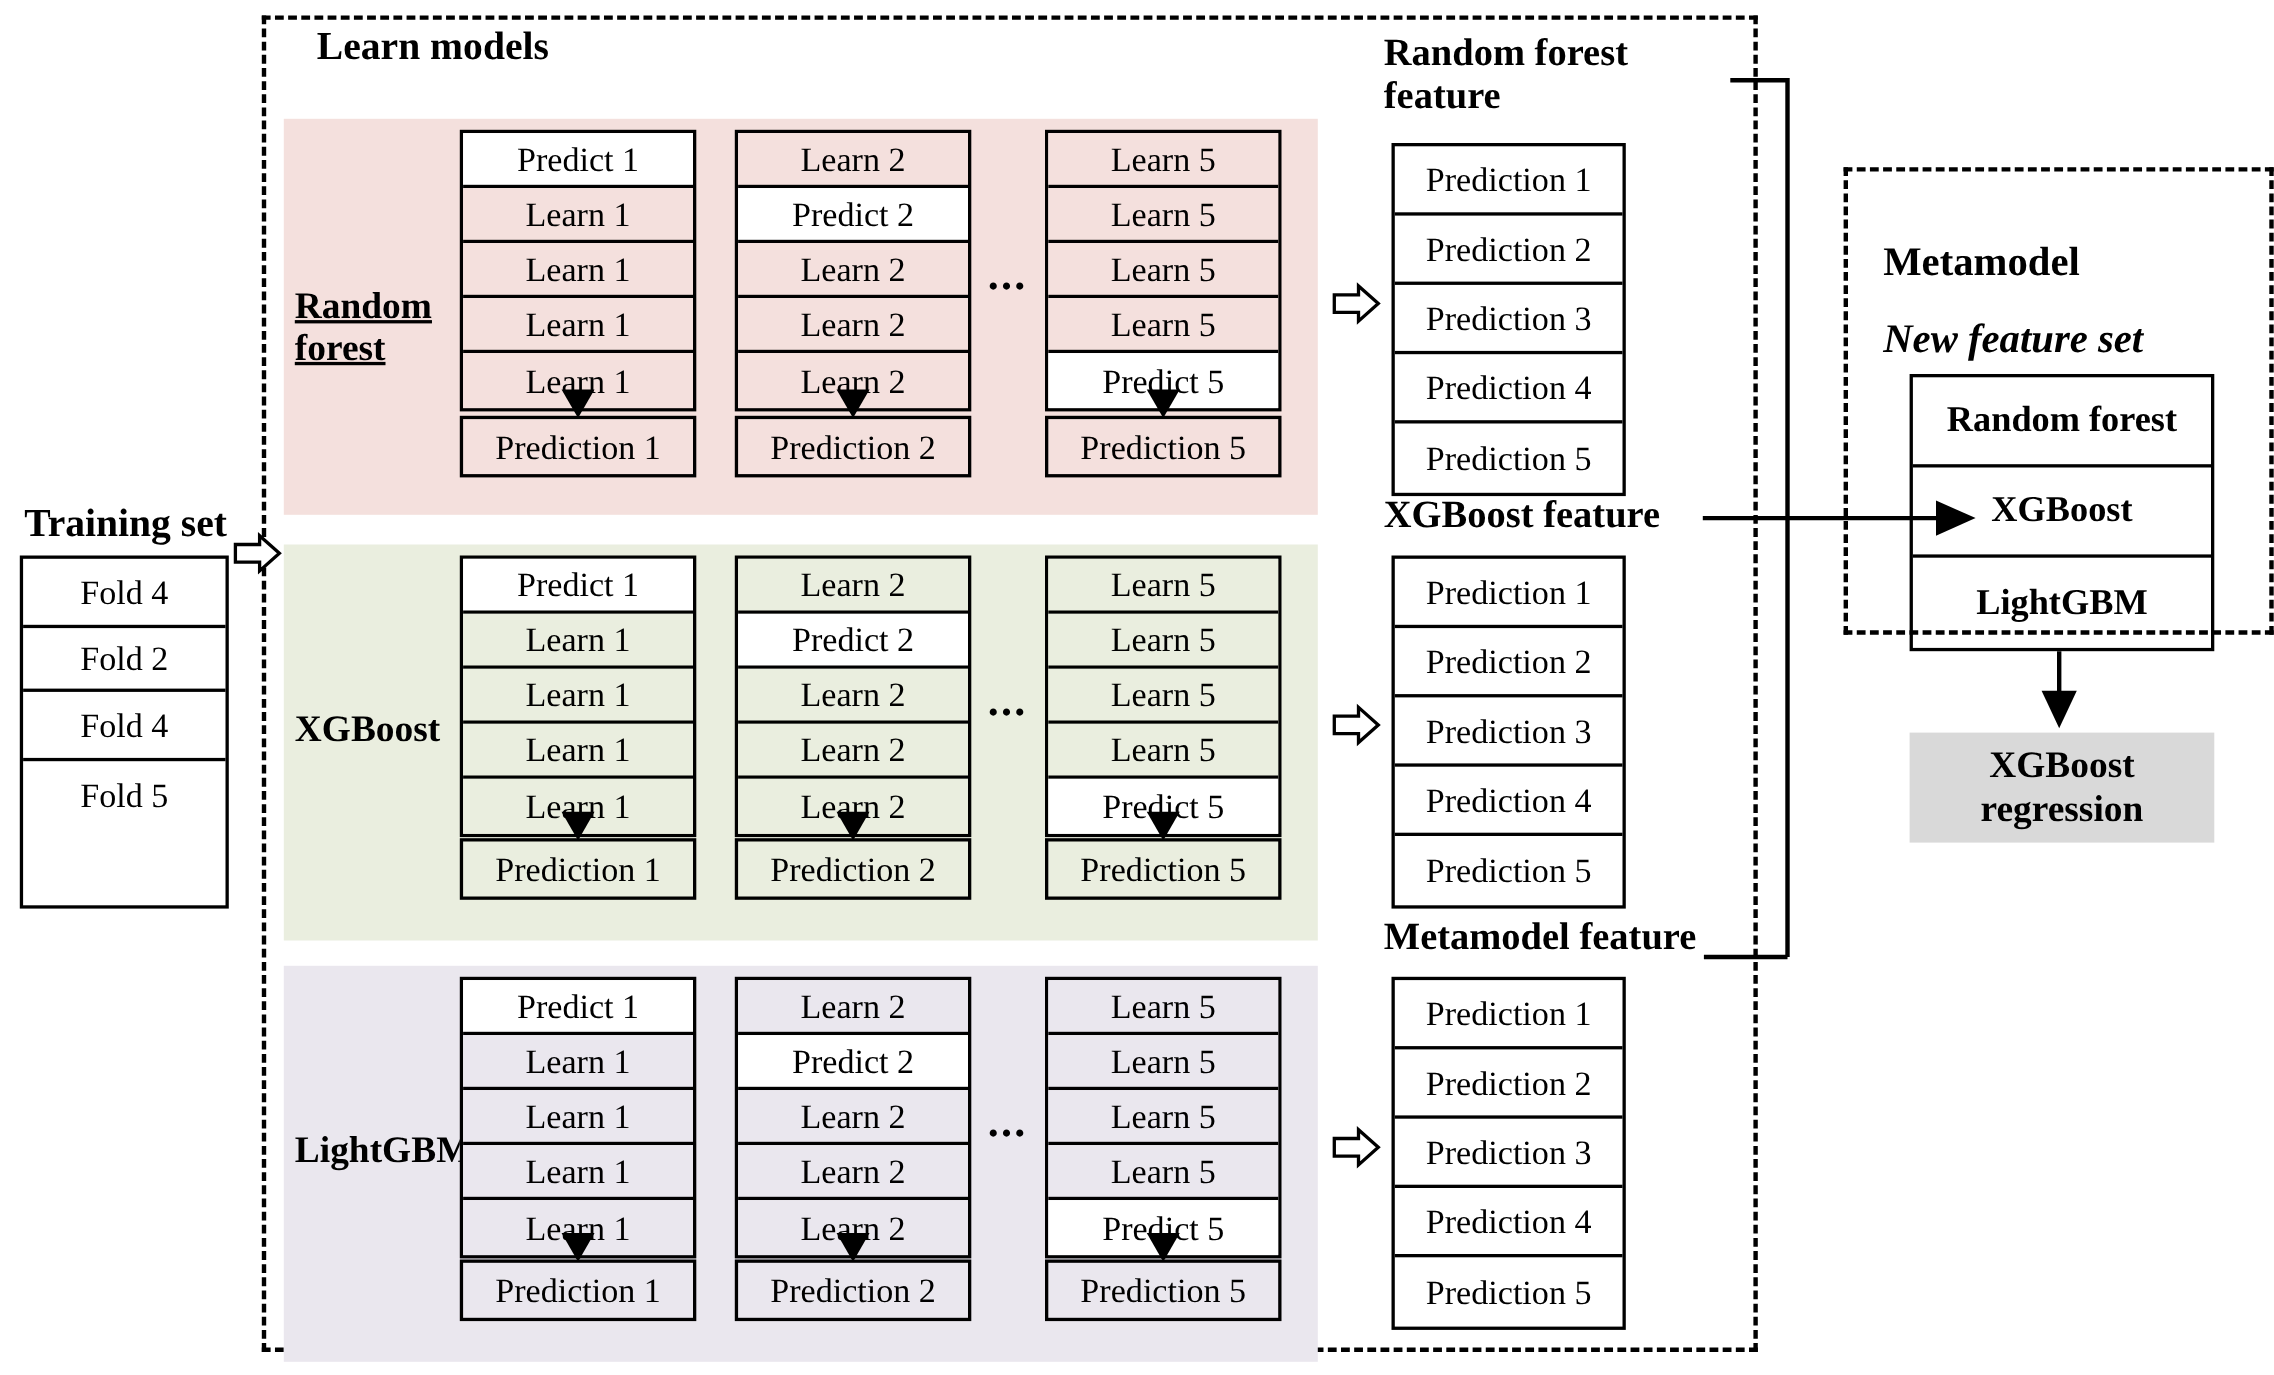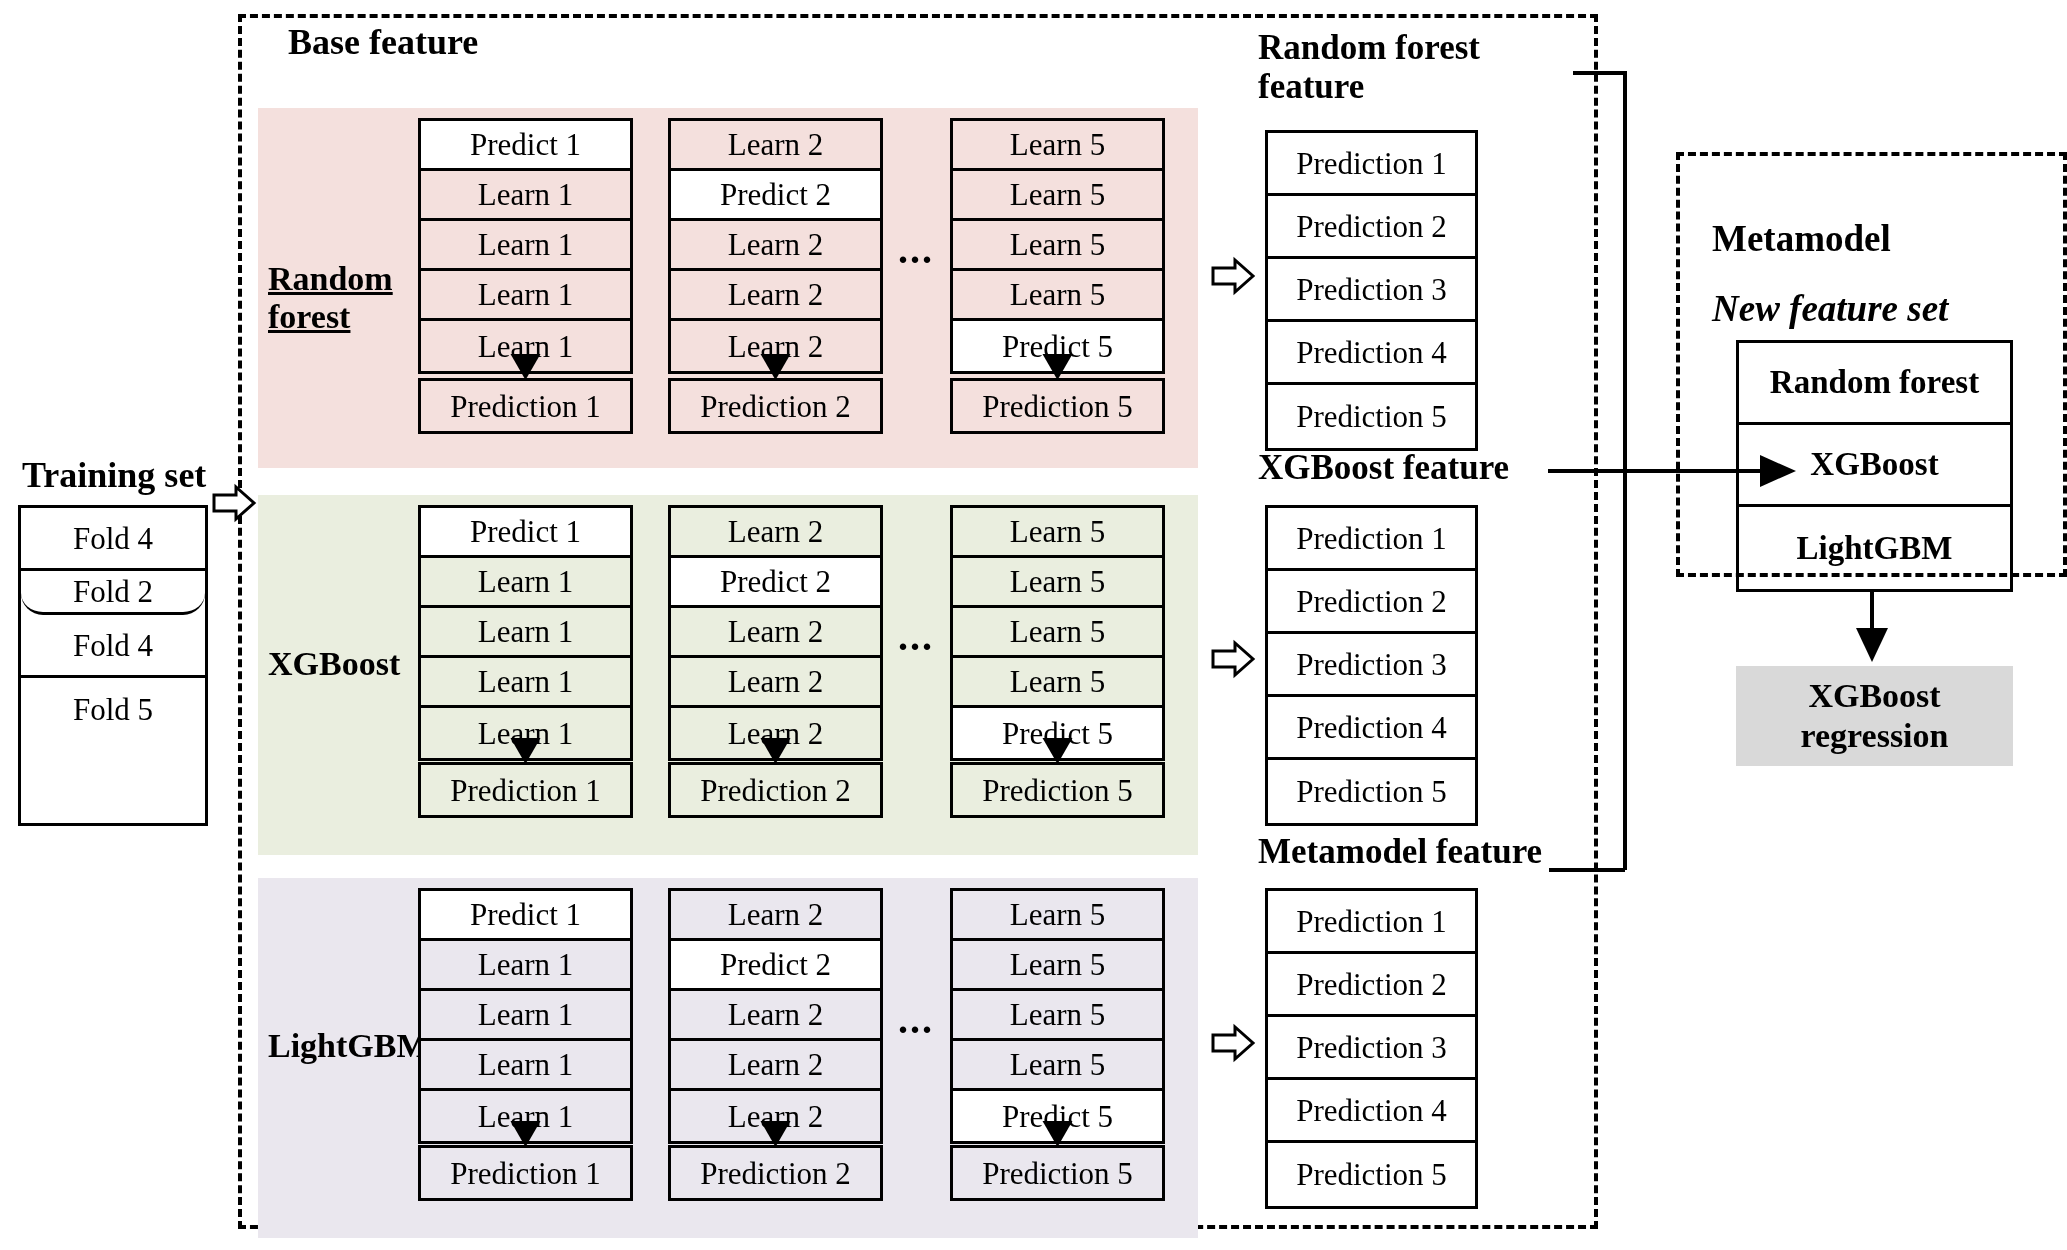--- a/index.html
+++ b/index.html
@@ -47,27 +47,27 @@
 <body>
 
 <div class="dashed-box" style="left:238px;top:14px;width:1360px;height:1215px;"></div>
 
 <div class="dashed-box" style="left:1676px;top:152px;width:391px;height:425px;"></div>
 
 <div class="band" id="band0" style="left: 258px; top: 108px; width: 940px; height: 360px; background: rgb(244, 224, 221);"></div>
 <div class="band" id="band1" style="left: 258px; top: 495px; width: 940px; height: 360px; background: rgb(234, 238, 223);"></div>
 <div class="band" id="band2" style="left: 258px; top: 878px; width: 940px; height: 360px; background: rgb(234, 231, 238);"></div>
 
-<div class="lbl" style="left:288px;top:22px;font-size:36px;">Base feature</div>
+<div class="lbl" style="left:288px;top:22px;font-size:36px;">Learn models</div>
 
 <div class="lbl" style="left:22px;top:455px;font-size:36px;">Training set</div>
 
 <div class="stack" id="folds" style="left: 18px; top: 505px; width: 190px; height: 321px;">
     <div class="row" style="height: 63px;">Fold 4</div>
-    <div class="row" style="height: 44px; border-radius: 31px;">Fold 2</div>
+    <div class="row" style="height: 58px;">Fold 2</div>
     <div class="row" style="height: 63px;">Fold 4</div>
     <div class="row" style="height: 63px;">Fold 5</div>
   </div>
 
 <svg class="overlay">
 
   <polygon points="214,495 236,495 236,487 254,503 236,519 236,511 214,511" fill="#ffffff" stroke="#000" stroke-width="3" stroke-linejoin="miter"></polygon>
 
   <polygon points="1213,268 1235,268 1235,260 1253,276 1235,292 1235,284 1213,284" fill="#ffffff" stroke="#000" stroke-width="3"></polygon>
   <polygon points="1213,651 1235,651 1235,643 1253,659 1235,675 1235,667 1213,667" fill="#ffffff" stroke="#000" stroke-width="3"></polygon>

